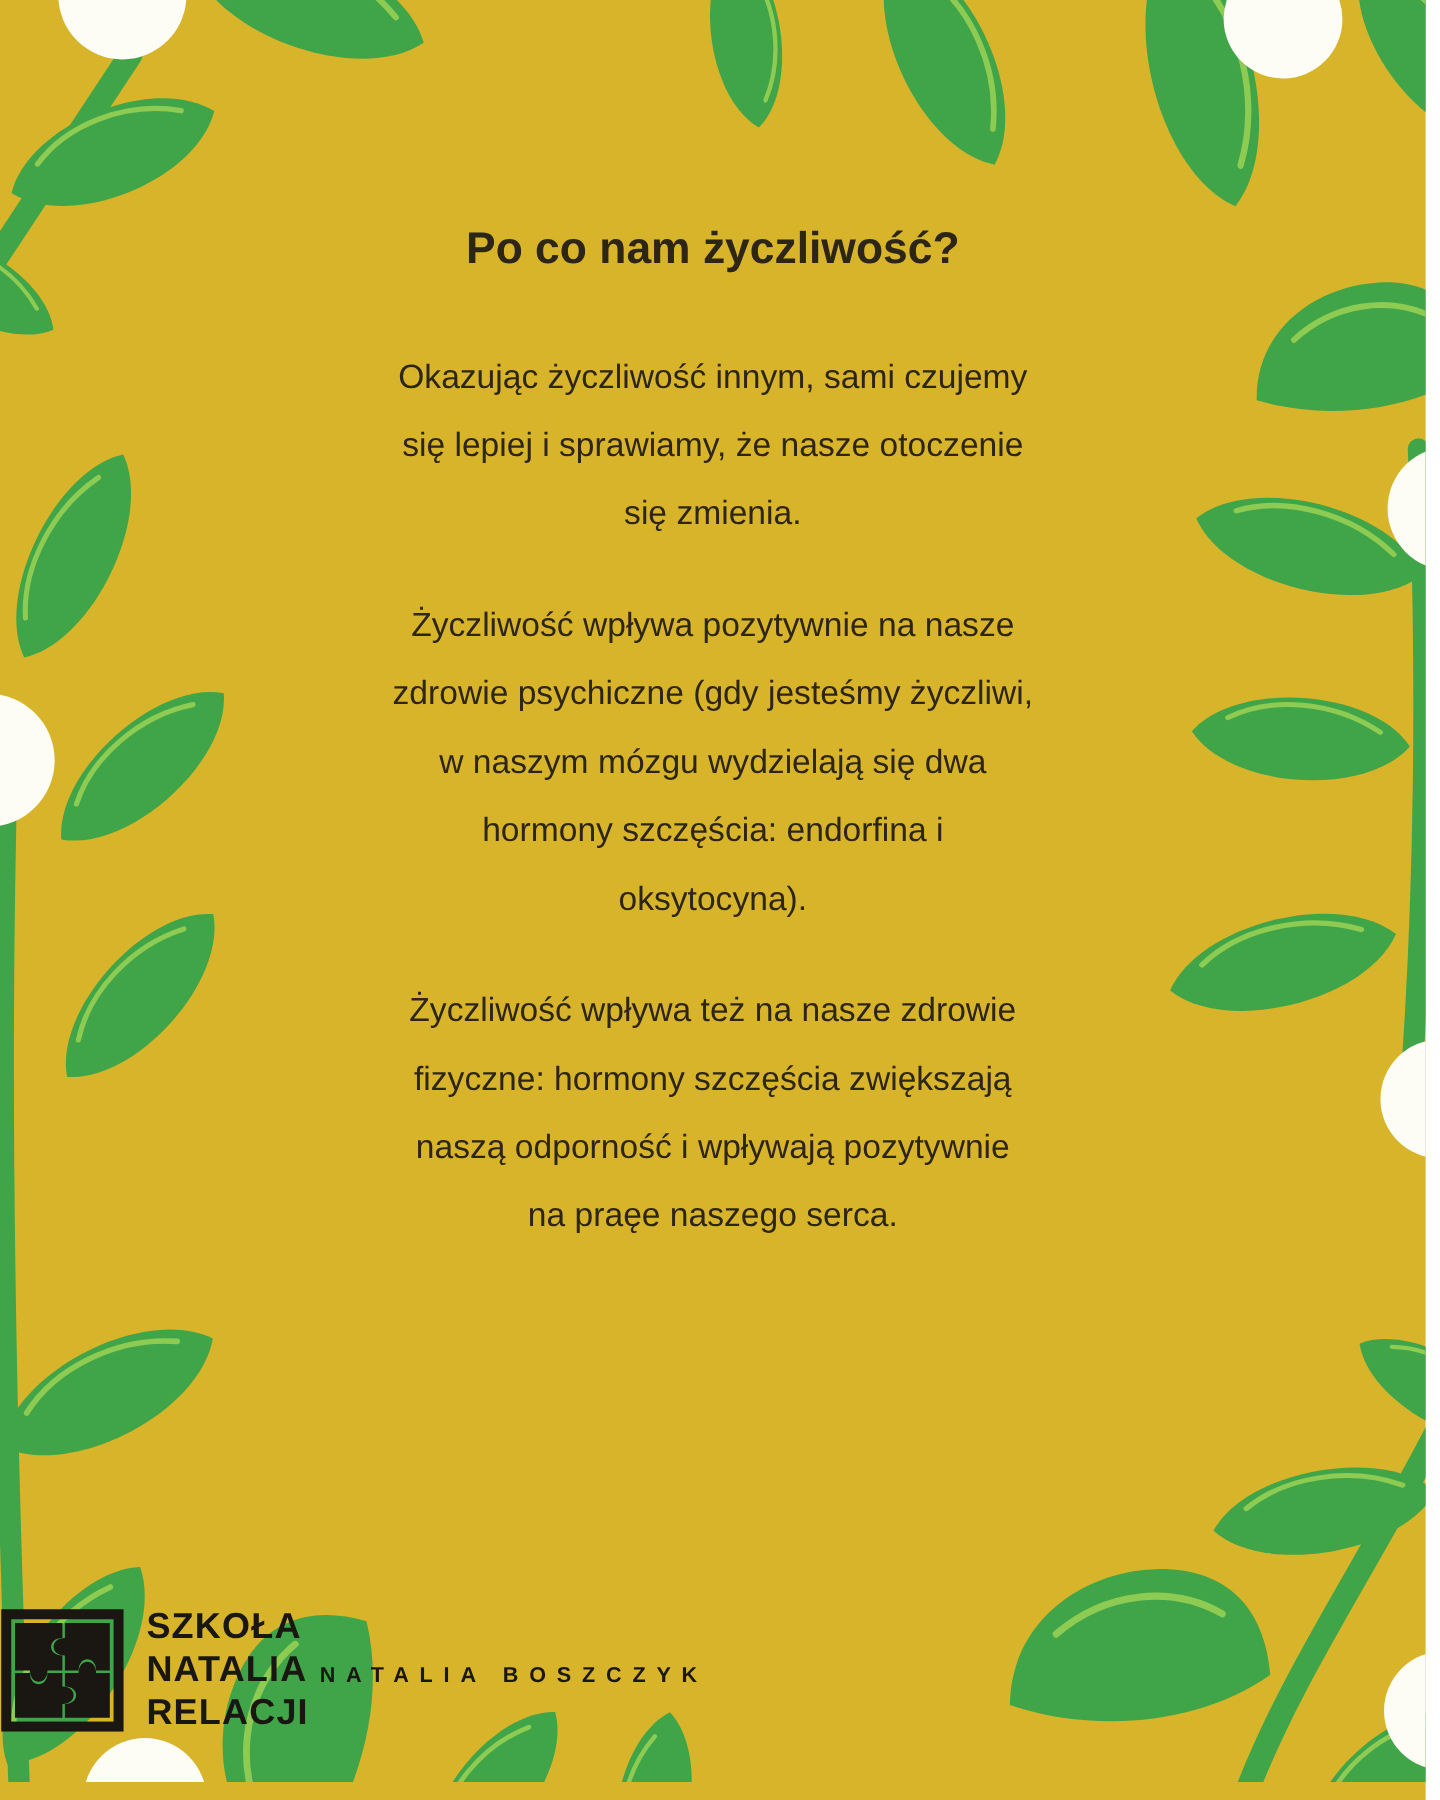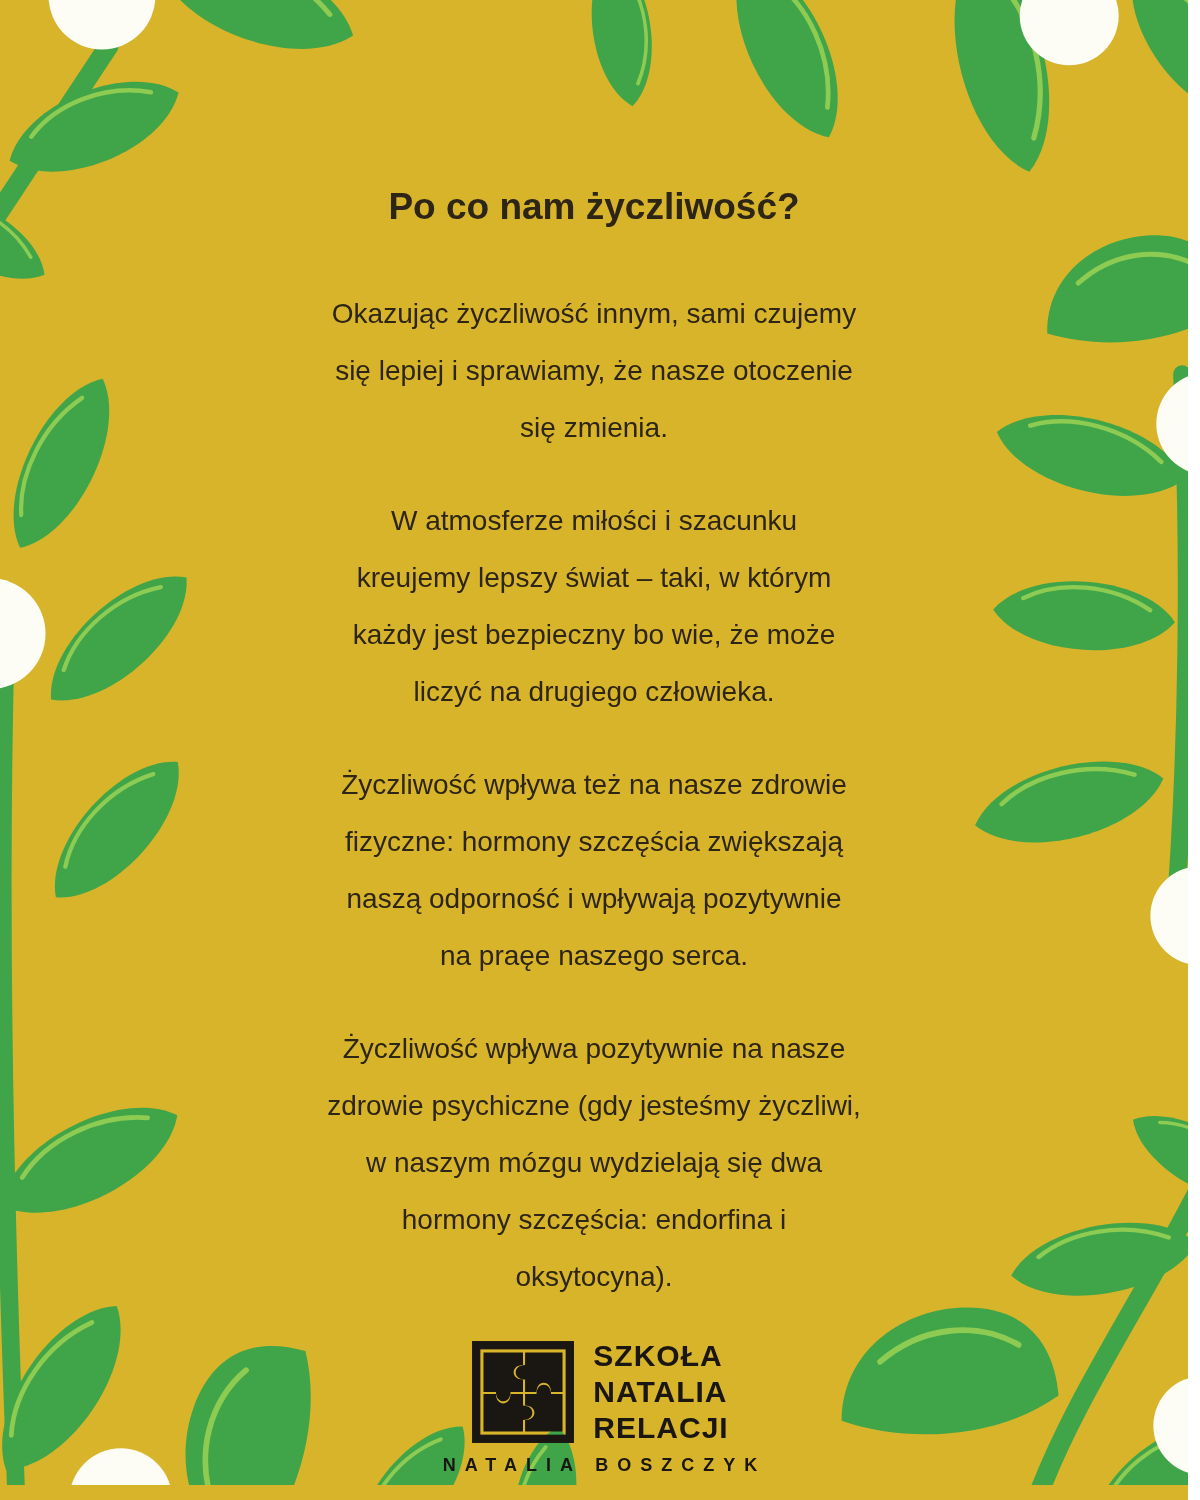--- a/index.html
+++ b/index.html
@@ -16,21 +16,21 @@
   .decor{position:absolute;inset:0;z-index:0;}
   .leaf-fill{fill:var(--leaf);}
   .leaf-hl{fill:none;stroke:var(--leaf-highlight);stroke-width:5;stroke-linecap:round;}
   .stem{fill:none;stroke:var(--leaf);stroke-linecap:round;}
   .berry{fill:var(--berry);}
   .content{position:absolute;top:178px;left:50%;transform:translateX(-50%);
     width:820px;z-index:1;text-align:center;color:var(--text);}
   .title{font-size:37px;font-weight:bold;line-height:57px;margin:0 0 50px 0;}
   .para{font-size:28px;line-height:57px;margin:0 0 36px 0;white-space:pre-line;}
   .logo{position:absolute;top:1338px;left:0;width:1200px;z-index:1;
-    display:flex;flex-direction:column;align-items:center;color:var(--logo-black);}
+    display:flex;flex-direction:row;align-items:center;color:var(--logo-black);}
   .logo-row{display:flex;align-items:center;}
   .logo-icon{width:104px;height:104px;display:block;}
   .logo-name{margin-left:18px;text-align:left;font-weight:bold;font-size:30px;
     line-height:36px;letter-spacing:1px;}
   .logo-sub{margin-top:9px;font-size:18px;font-weight:bold;letter-spacing:9px;text-indent:9px;}
 </style>
 </head>
 <body>
 
 <div class="poster">
@@ -101,33 +101,29 @@
       <use href="#leaf" transform="translate(1168 1495) rotate(-40) scale(0.85 0.8)"></use>
       <circle class="berry" cx="1215" cy="1440" r="50"></circle>
     </g>
   </svg>
 
   <div class="content">
     <h1 class="title">Po co nam życzliwość?</h1>
     <p class="para">Okazując życzliwość innym, sami czujemy
 się lepiej i sprawiamy, że nasze otoczenie
 się zmienia.</p>
-    <p class="para">W atmosferze miłości i szacunku
-kreujemy lepszy świat – taki, w którym
-każdy jest bezpieczny bo wie, że może
-liczyć na drugiego człowieka.</p>
-    <p class="para">Życzliwość wpływa też na nasze zdrowie
-fizyczne: hormony szczęścia zwiększają
-naszą odporność i wpływają pozytywnie
-na praęe naszego serca.</p>
     <p class="para">Życzliwość wpływa pozytywnie na nasze
 zdrowie psychiczne (gdy jesteśmy życzliwi,
 w naszym mózgu wydzielają się dwa
 hormony szczęścia: endorfina i
 oksytocyna).</p>
+    <p class="para">Życzliwość wpływa też na nasze zdrowie
+fizyczne: hormony szczęścia zwiększają
+naszą odporność i wpływają pozytywnie
+na praęe naszego serca.</p>
   </div>
 
   <div class="logo">
     <div class="logo-row">
       <svg class="logo-icon" viewBox="0 0 100 100">
         <rect x="5" y="5" width="90" height="90" fill="none" stroke="var(--logo-black)" stroke-width="8"></rect>
 
         <path fill="var(--logo-black)" d="M12,12 L50,12 L50,24 C38,24 38,38 50,38 L50,50 L38,50 C38,62 24,62 24,50 L12,50 Z"></path>
         <path fill="var(--logo-black)" d="M52,12 L88,12 L88,50 L77,50 C77,38 63,38 63,50 L52,50 L52,38 C40,38 40,24 52,24 Z"></path>
         <path fill="var(--logo-black)" d="M12,52 L24,52 C24,64 38,64 38,52 L50,52 L50,63 C62,63 62,77 50,77 L50,88 L12,88 Z"></path>

